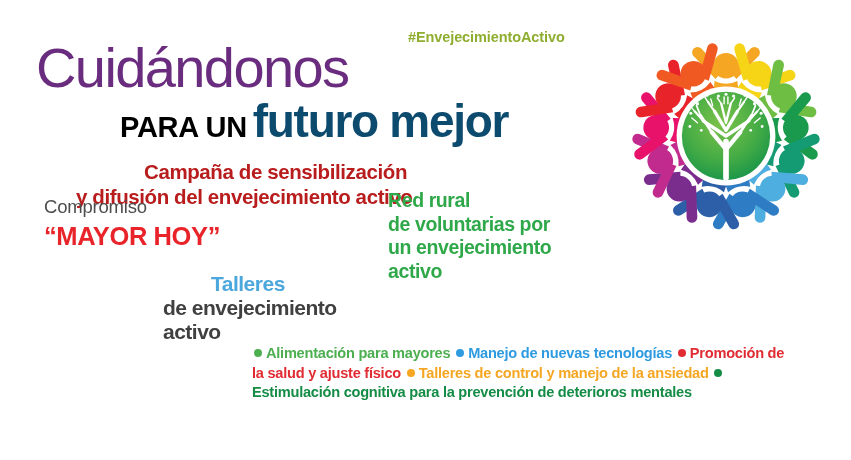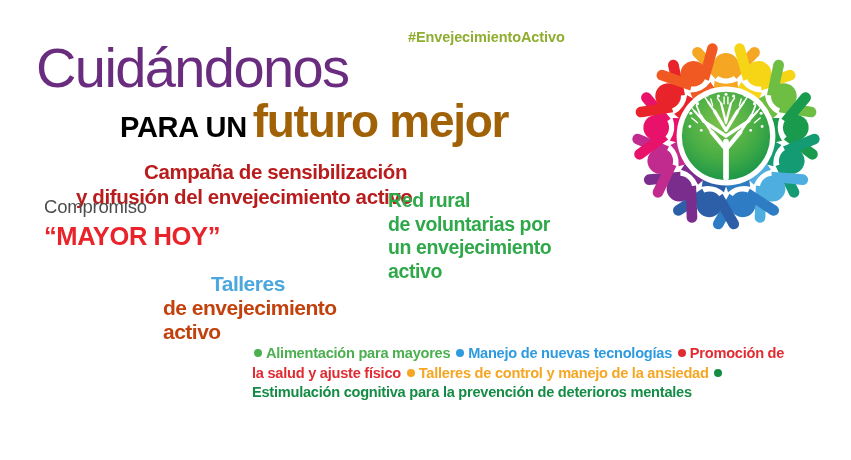--- a/index.html
+++ b/index.html
@@ -55,21 +55,21 @@
   .line2 .para-un {
     font-size: 29px;
     font-weight: 700;
     color: #000000;
     letter-spacing: -0.3px;
     vertical-align: baseline;
   }
   .line2 .futuro {
     font-size: 46px;
     font-weight: 700;
-    color: #a16207;
+    color: #0c4a6e;
     letter-spacing: -1.3px;
     vertical-align: baseline;
     margin-left: 6px;
   }
   .subtitle {
     margin-top: 4px;
     margin-left: 108px;
     font-size: 20.5px;
     line-height: 25px;
     font-weight: 700;
@@ -113,21 +113,21 @@
     font-size: 21px;
     font-weight: 700;
     color: #4BA7DC;
     letter-spacing: -0.5px;
     line-height: 24px;
     margin-left: 48px;
   }
   .talleres .tl-body {
     font-size: 21px;
     font-weight: 700;
-    color: #c2410c;
+    color: #404040;
     letter-spacing: -0.5px;
     line-height: 24px;
   }
 
   
   .redrural {
     position: absolute;
     left: 388px;
     top: 189px;
     white-space: nowrap;

